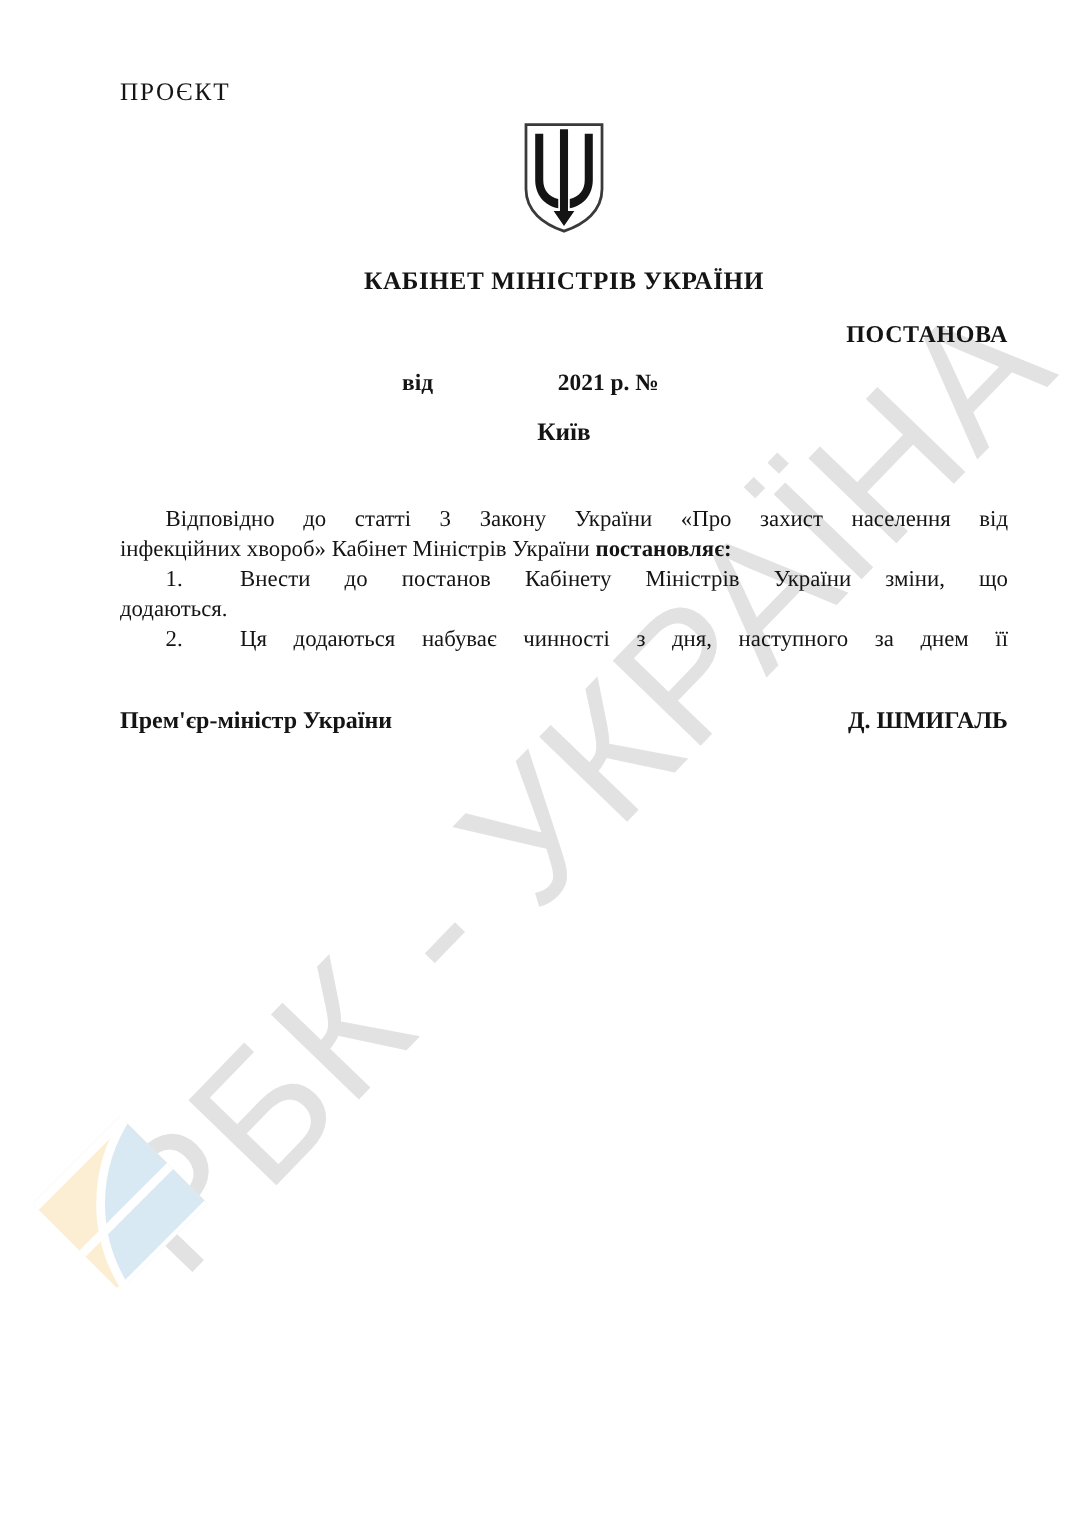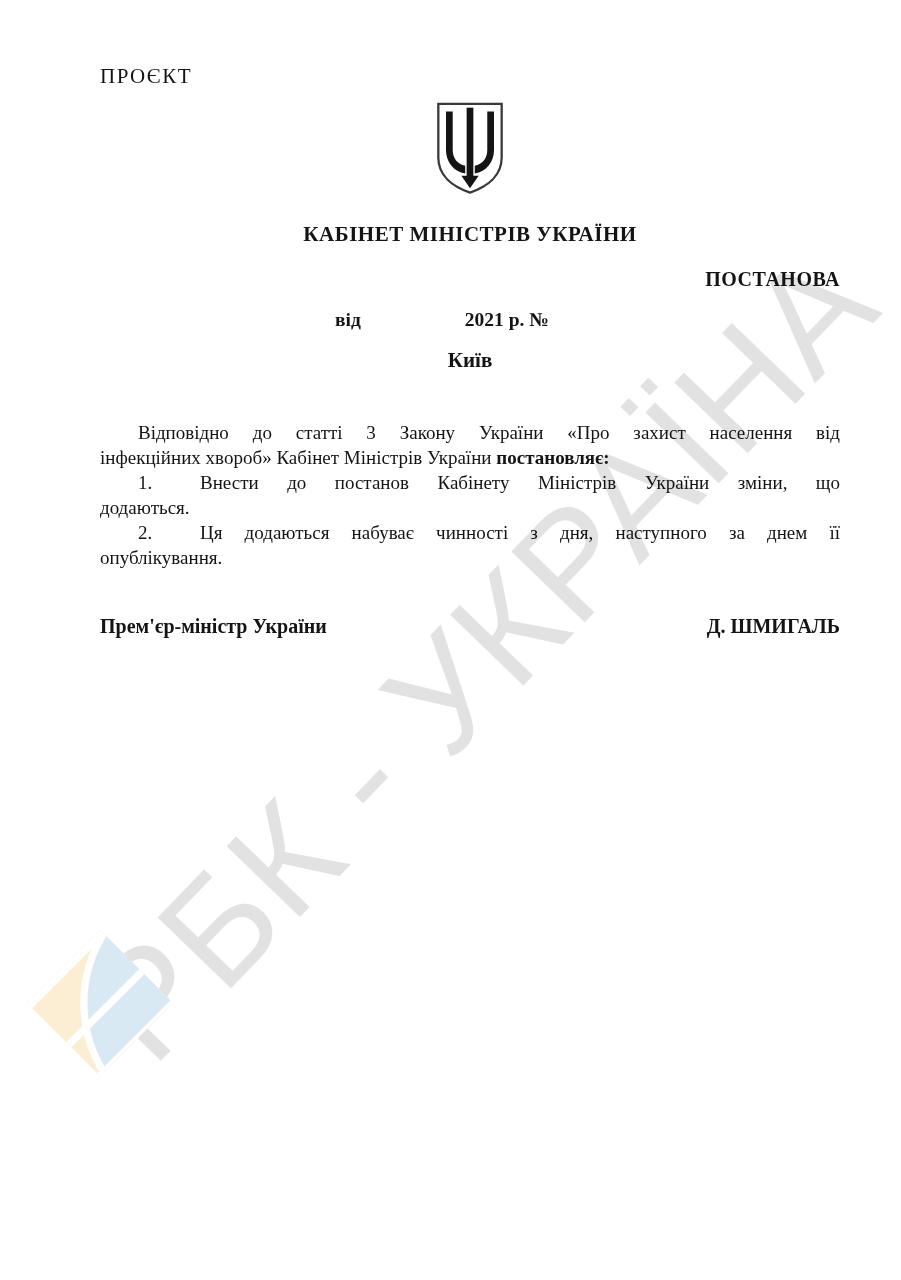--- a/index.html
+++ b/index.html
@@ -164,21 +164,20 @@
 
 
     <div class="body">
       <div class="line j indent">Відповідно до статті 3 Закону України «Про захист населення від</div>
       <div class="line"><span>інфекційних хвороб» Кабінет Міністрів України </span><b>постановляє:</b></div>
 
       <div class="line j indent"><span class="num">1.</span><span>Внести до постанов Кабінету Міністрів України зміни, що</span></div>
       <div class="line">додаються.</div>
 
       <div class="line j indent"><span class="num">2.</span><span>Ця додаються набуває чинності з дня, наступного за днем її</span></div>
-      <div class="line">опублікування.</div>
     </div>
 
     <div class="sig">
       <span>Прем'єр-міністр України</span>
       <span>Д. ШМИГАЛЬ</span>
     </div>
 
   </div>
 </div>
 

